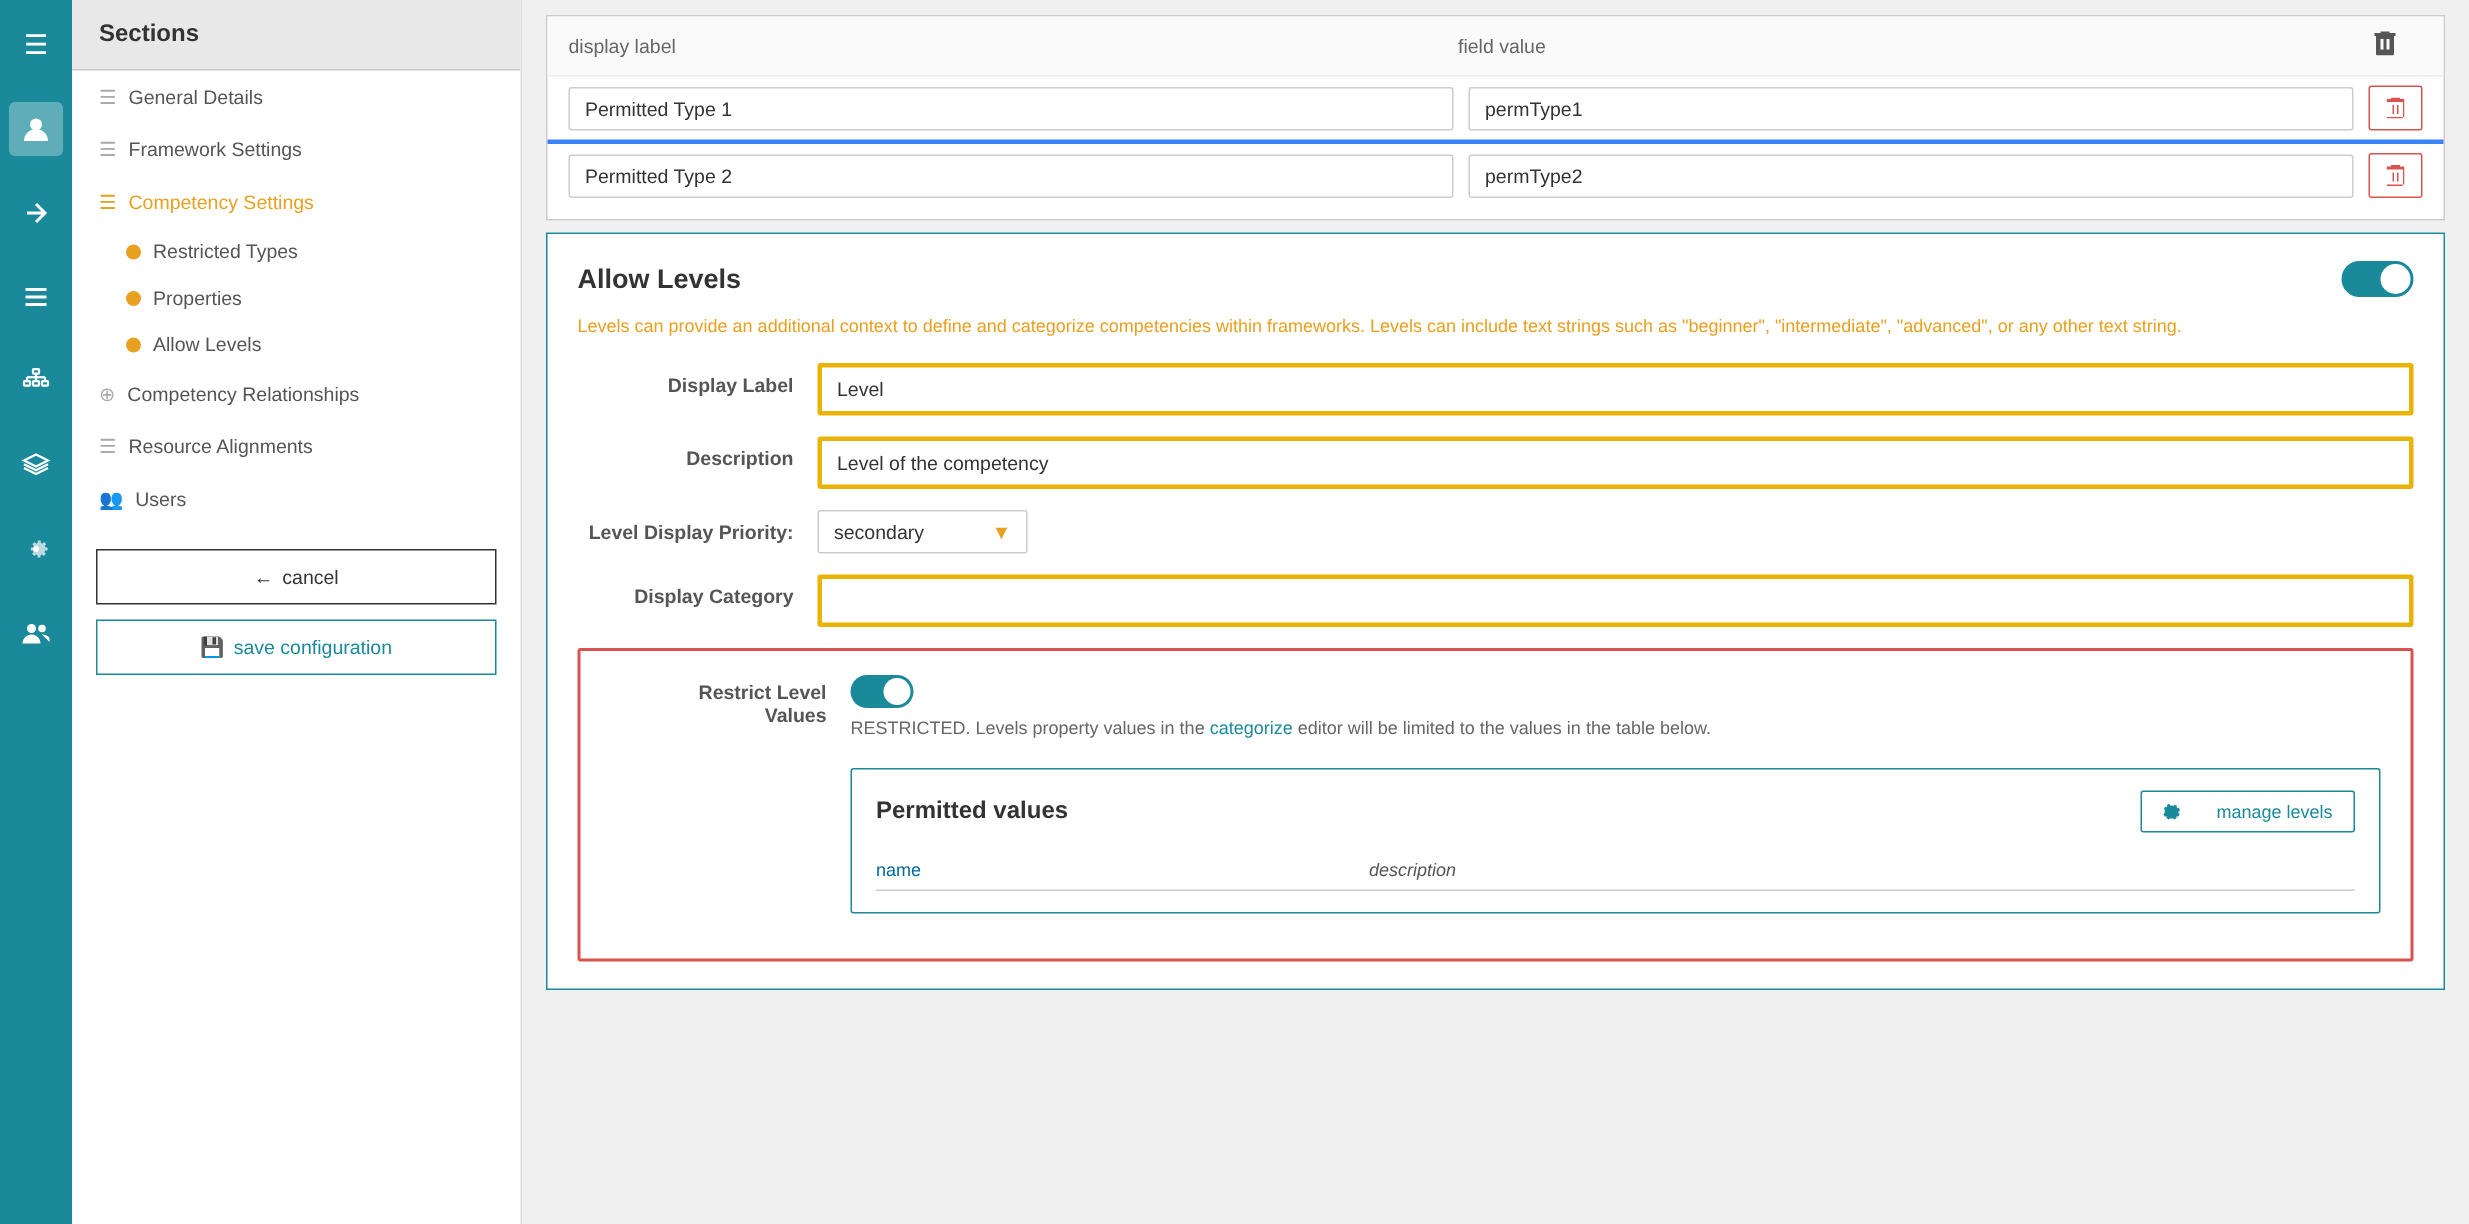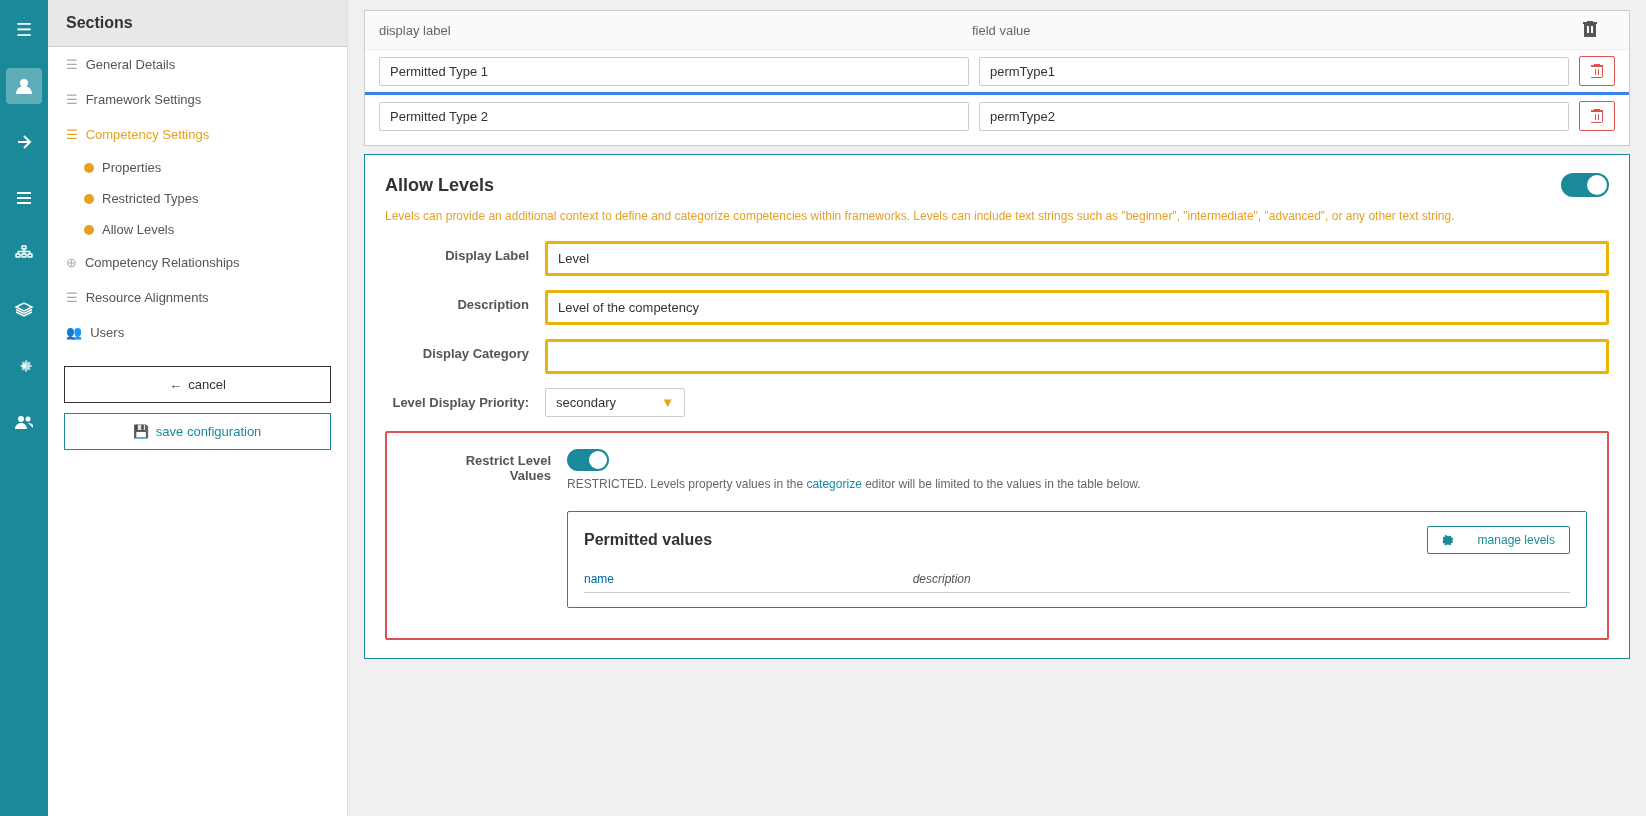--- a/index.html
+++ b/index.html
@@ -440,25 +440,25 @@
       <span class="item-icon">☰</span>
       <span>Framework Settings</span>
     </div>
     <div class="sidebar-item active">
       <span class="item-icon" style="color:#e8a020;">☰</span>
       <span>Competency Settings</span>
     </div>
 
     <div class="sidebar-subitem">
       <span class="dot"></span>
-      <span>Properties</span>
+      <span>Restricted Types</span>
     </div>
     <div class="sidebar-subitem">
       <span class="dot"></span>
-      <span>Restricted Types</span>
+      <span>Properties</span>
     </div>
     <div class="sidebar-subitem">
       <span class="dot"></span>
       <span>Allow Levels</span>
     </div>
 
     <div class="sidebar-item">
       <span class="item-icon">⊕</span>
       <span>Competency Relationships</span>
     </div>
@@ -526,29 +526,29 @@
 
       <div class="form-row">
         <div class="form-label">Display Label</div>
         <input class="form-input" value="Level" style="">
       </div>
       <div class="form-row">
         <div class="form-label">Description</div>
         <input class="form-input" value="Level of the competency" style="">
       </div>
       <div class="form-row">
-        <div class="form-label">Display Category</div>
-        <input class="form-input" value="" style="">
-      </div>
-      <div class="form-row">
         <div class="form-label">Level Display Priority:</div>
         <div class="form-select-wrapper">
           <span>secondary</span>
           <span class="chevron">▼</span>
         </div>
+      </div>
+      <div class="form-row">
+        <div class="form-label">Display Category</div>
+        <input class="form-input" value="" style="">
       </div>
 
       <div class="restrict-section">
         <div class="restrict-row">
           <div class="restrict-label">
             Restrict Level<br>Values
           </div>
           <div class="restrict-content">
             <div class="restrict-toggle-row">
               <div class="toggle-switch-sm">

